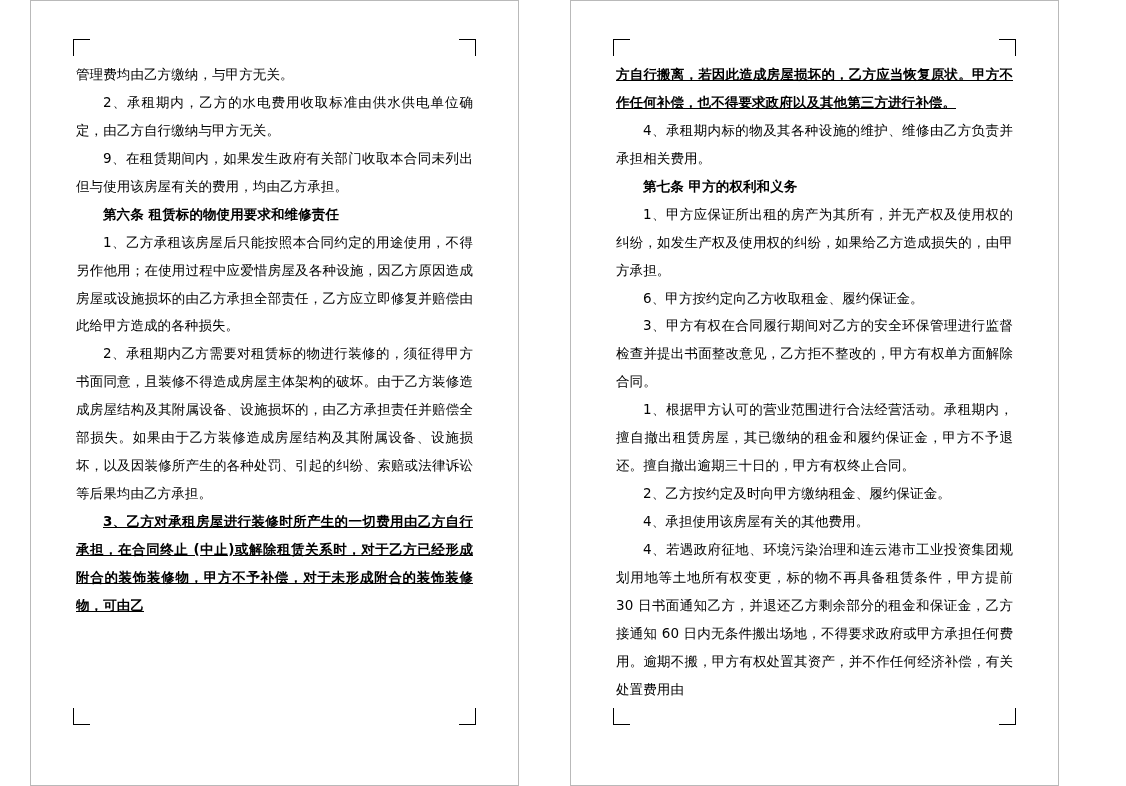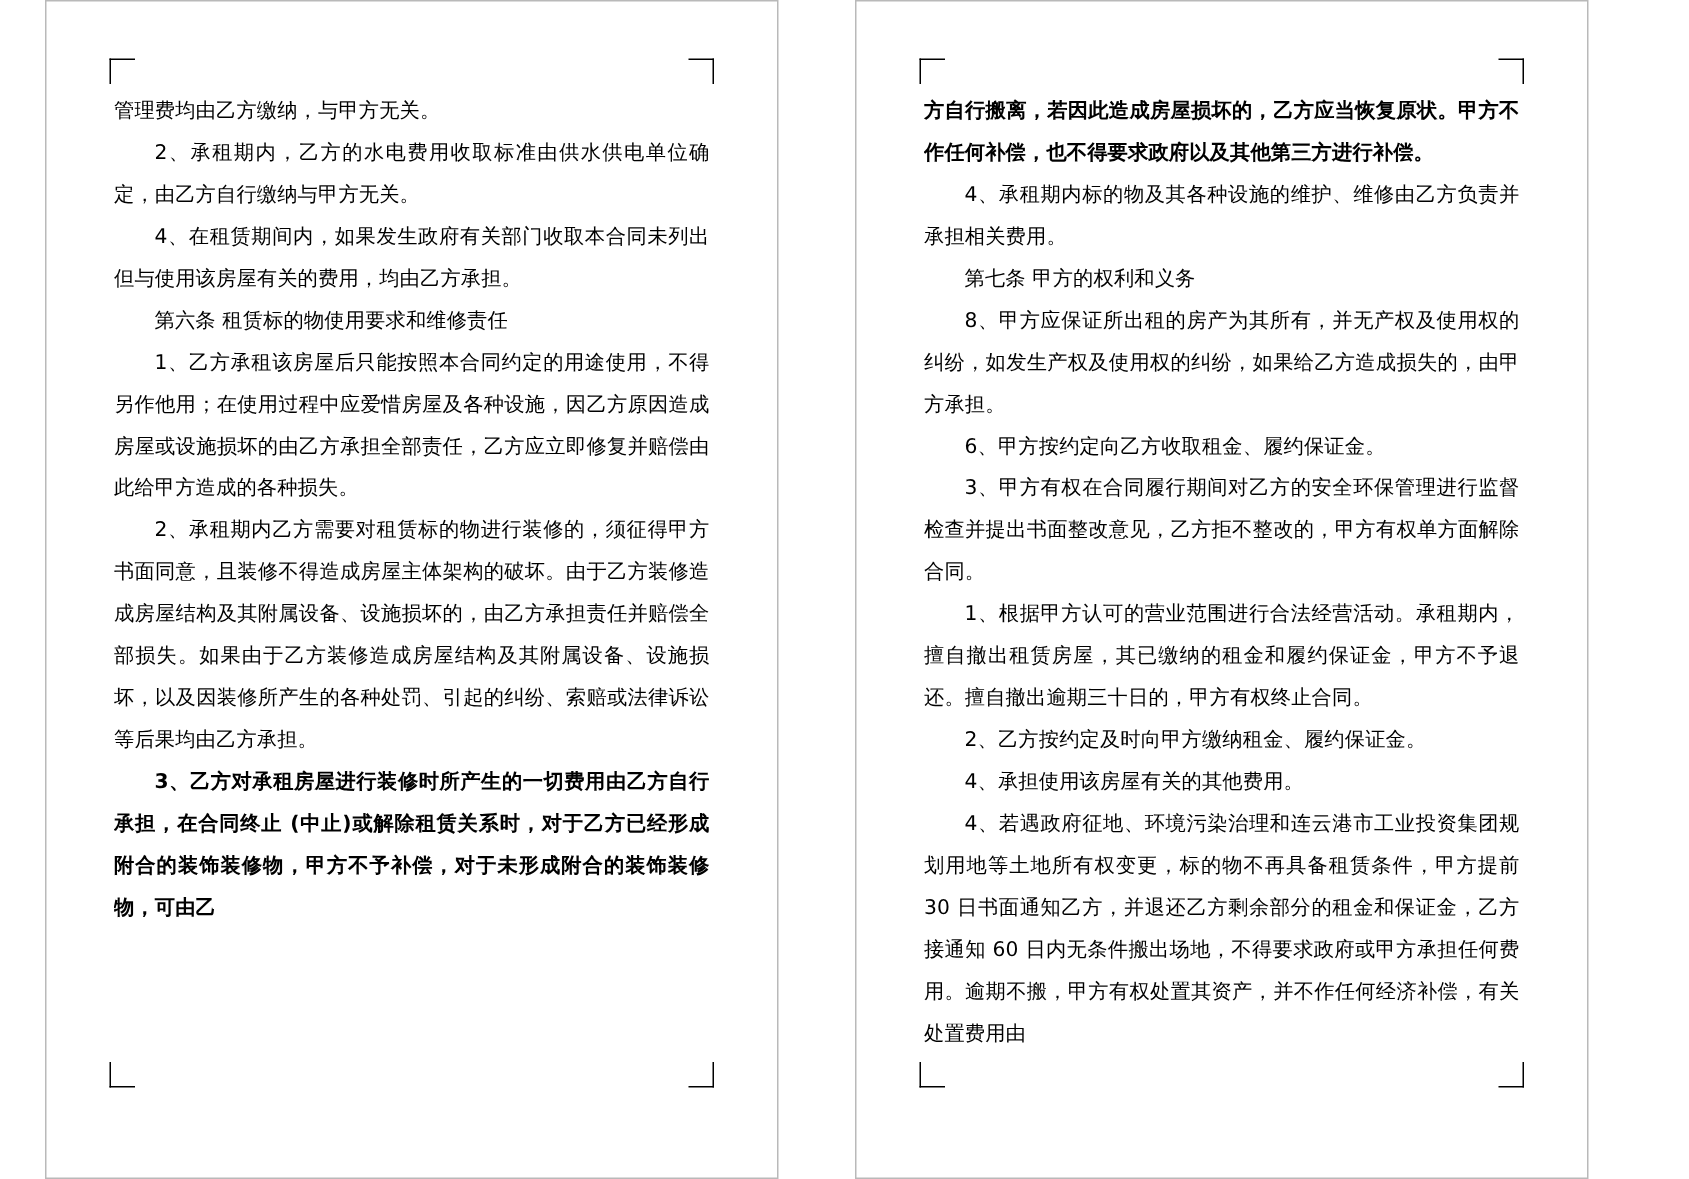--- a/index.html
+++ b/index.html
@@ -57,61 +57,62 @@
     font-size: 13.5px;
     line-height: 2.07;
     color: #000000;
     text-align: justify;
     text-justify: inter-ideograph;
     letter-spacing: 0.1px;
     font-family: "DejaVu Sans", "Liberation Sans", sans-serif;
   }
   p.indent { text-indent: 2em; }
   p.heading {
-    font-weight: normal;
+    font-weight: bold;
     text-indent: 2em;
   }
   p.emphasis {
     font-weight: bold;
+    text-decoration: underline;
     text-indent: 2em;
   }
   p.emphasis.noindent { text-indent: 0; }
   p.cont { text-indent: 0; }
 </style>
 </head>
 <body>
 
 <div class="workspace">
 
   <div class="page page-left">
     <span class="crop tl"></span>
     <span class="crop tr"></span>
     <span class="crop bl"></span>
     <span class="crop br"></span>
     <div class="page-body">
       <p class="para cont">管理费均由乙方缴纳，与甲方无关。</p>
       <p class="para indent">2、承租期内，乙方的水电费用收取标准由供水供电单位确定，由乙方自行缴纳与甲方无关。</p>
-      <p class="para indent">4、在租赁期间内，如果发生政府有关部门收取本合同未列出但与使用该房屋有关的费用，均由乙方承担。</p>
+      <p class="para indent">9、在租赁期间内，如果发生政府有关部门收取本合同未列出但与使用该房屋有关的费用，均由乙方承担。</p>
       <p class="para heading">第六条  租赁标的物使用要求和维修责任</p>
       <p class="para indent">1、乙方承租该房屋后只能按照本合同约定的用途使用，不得另作他用；在使用过程中应爱惜房屋及各种设施，因乙方原因造成房屋或设施损坏的由乙方承担全部责任，乙方应立即修复并赔偿由此给甲方造成的各种损失。</p>
       <p class="para indent">2、承租期内乙方需要对租赁标的物进行装修的，须征得甲方书面同意，且装修不得造成房屋主体架构的破坏。由于乙方装修造成房屋结构及其附属设备、设施损坏的，由乙方承担责任并赔偿全部损失。如果由于乙方装修造成房屋结构及其附属设备、设施损坏，以及因装修所产生的各种处罚、引起的纠纷、索赔或法律诉讼等后果均由乙方承担。</p>
       <p class="para emphasis">3、乙方对承租房屋进行装修时所产生的一切费用由乙方自行承担，在合同终止 (中止)或解除租赁关系时，对于乙方已经形成附合的装饰装修物，甲方不予补偿，对于未形成附合的装饰装修物，可由乙</p>
     </div>
   </div>
 
   <div class="page page-right">
     <span class="crop tl"></span>
     <span class="crop tr"></span>
     <span class="crop bl"></span>
     <span class="crop br"></span>
     <div class="page-body">
       <p class="para emphasis noindent">方自行搬离，若因此造成房屋损坏的，乙方应当恢复原状。甲方不作任何补偿，也不得要求政府以及其他第三方进行补偿。</p>
       <p class="para indent">4、承租期内标的物及其各种设施的维护、维修由乙方负责并承担相关费用。</p>
       <p class="para heading">第七条  甲方的权利和义务</p>
-      <p class="para indent">8、甲方应保证所出租的房产为其所有，并无产权及使用权的纠纷，如发生产权及使用权的纠纷，如果给乙方造成损失的，由甲方承担。</p>
+      <p class="para indent">1、甲方应保证所出租的房产为其所有，并无产权及使用权的纠纷，如发生产权及使用权的纠纷，如果给乙方造成损失的，由甲方承担。</p>
       <p class="para indent">6、甲方按约定向乙方收取租金、履约保证金。</p>
       <p class="para indent">3、甲方有权在合同履行期间对乙方的安全环保管理进行监督检查并提出书面整改意见，乙方拒不整改的，甲方有权单方面解除合同。</p>
       <p class="para indent">1、根据甲方认可的营业范围进行合法经营活动。承租期内，擅自撤出租赁房屋，其已缴纳的租金和履约保证金，甲方不予退还。擅自撤出逾期三十日的，甲方有权终止合同。</p>
       <p class="para indent">2、乙方按约定及时向甲方缴纳租金、履约保证金。</p>
       <p class="para indent">4、承担使用该房屋有关的其他费用。</p>
       <p class="para indent">4、若遇政府征地、环境污染治理和连云港市工业投资集团规划用地等土地所有权变更，标的物不再具备租赁条件，甲方提前 30 日书面通知乙方，并退还乙方剩余部分的租金和保证金，乙方接通知 60 日内无条件搬出场地，不得要求政府或甲方承担任何费用。逾期不搬，甲方有权处置其资产，并不作任何经济补偿，有关处置费用由</p>
     </div>
   </div>
 
 </div>

